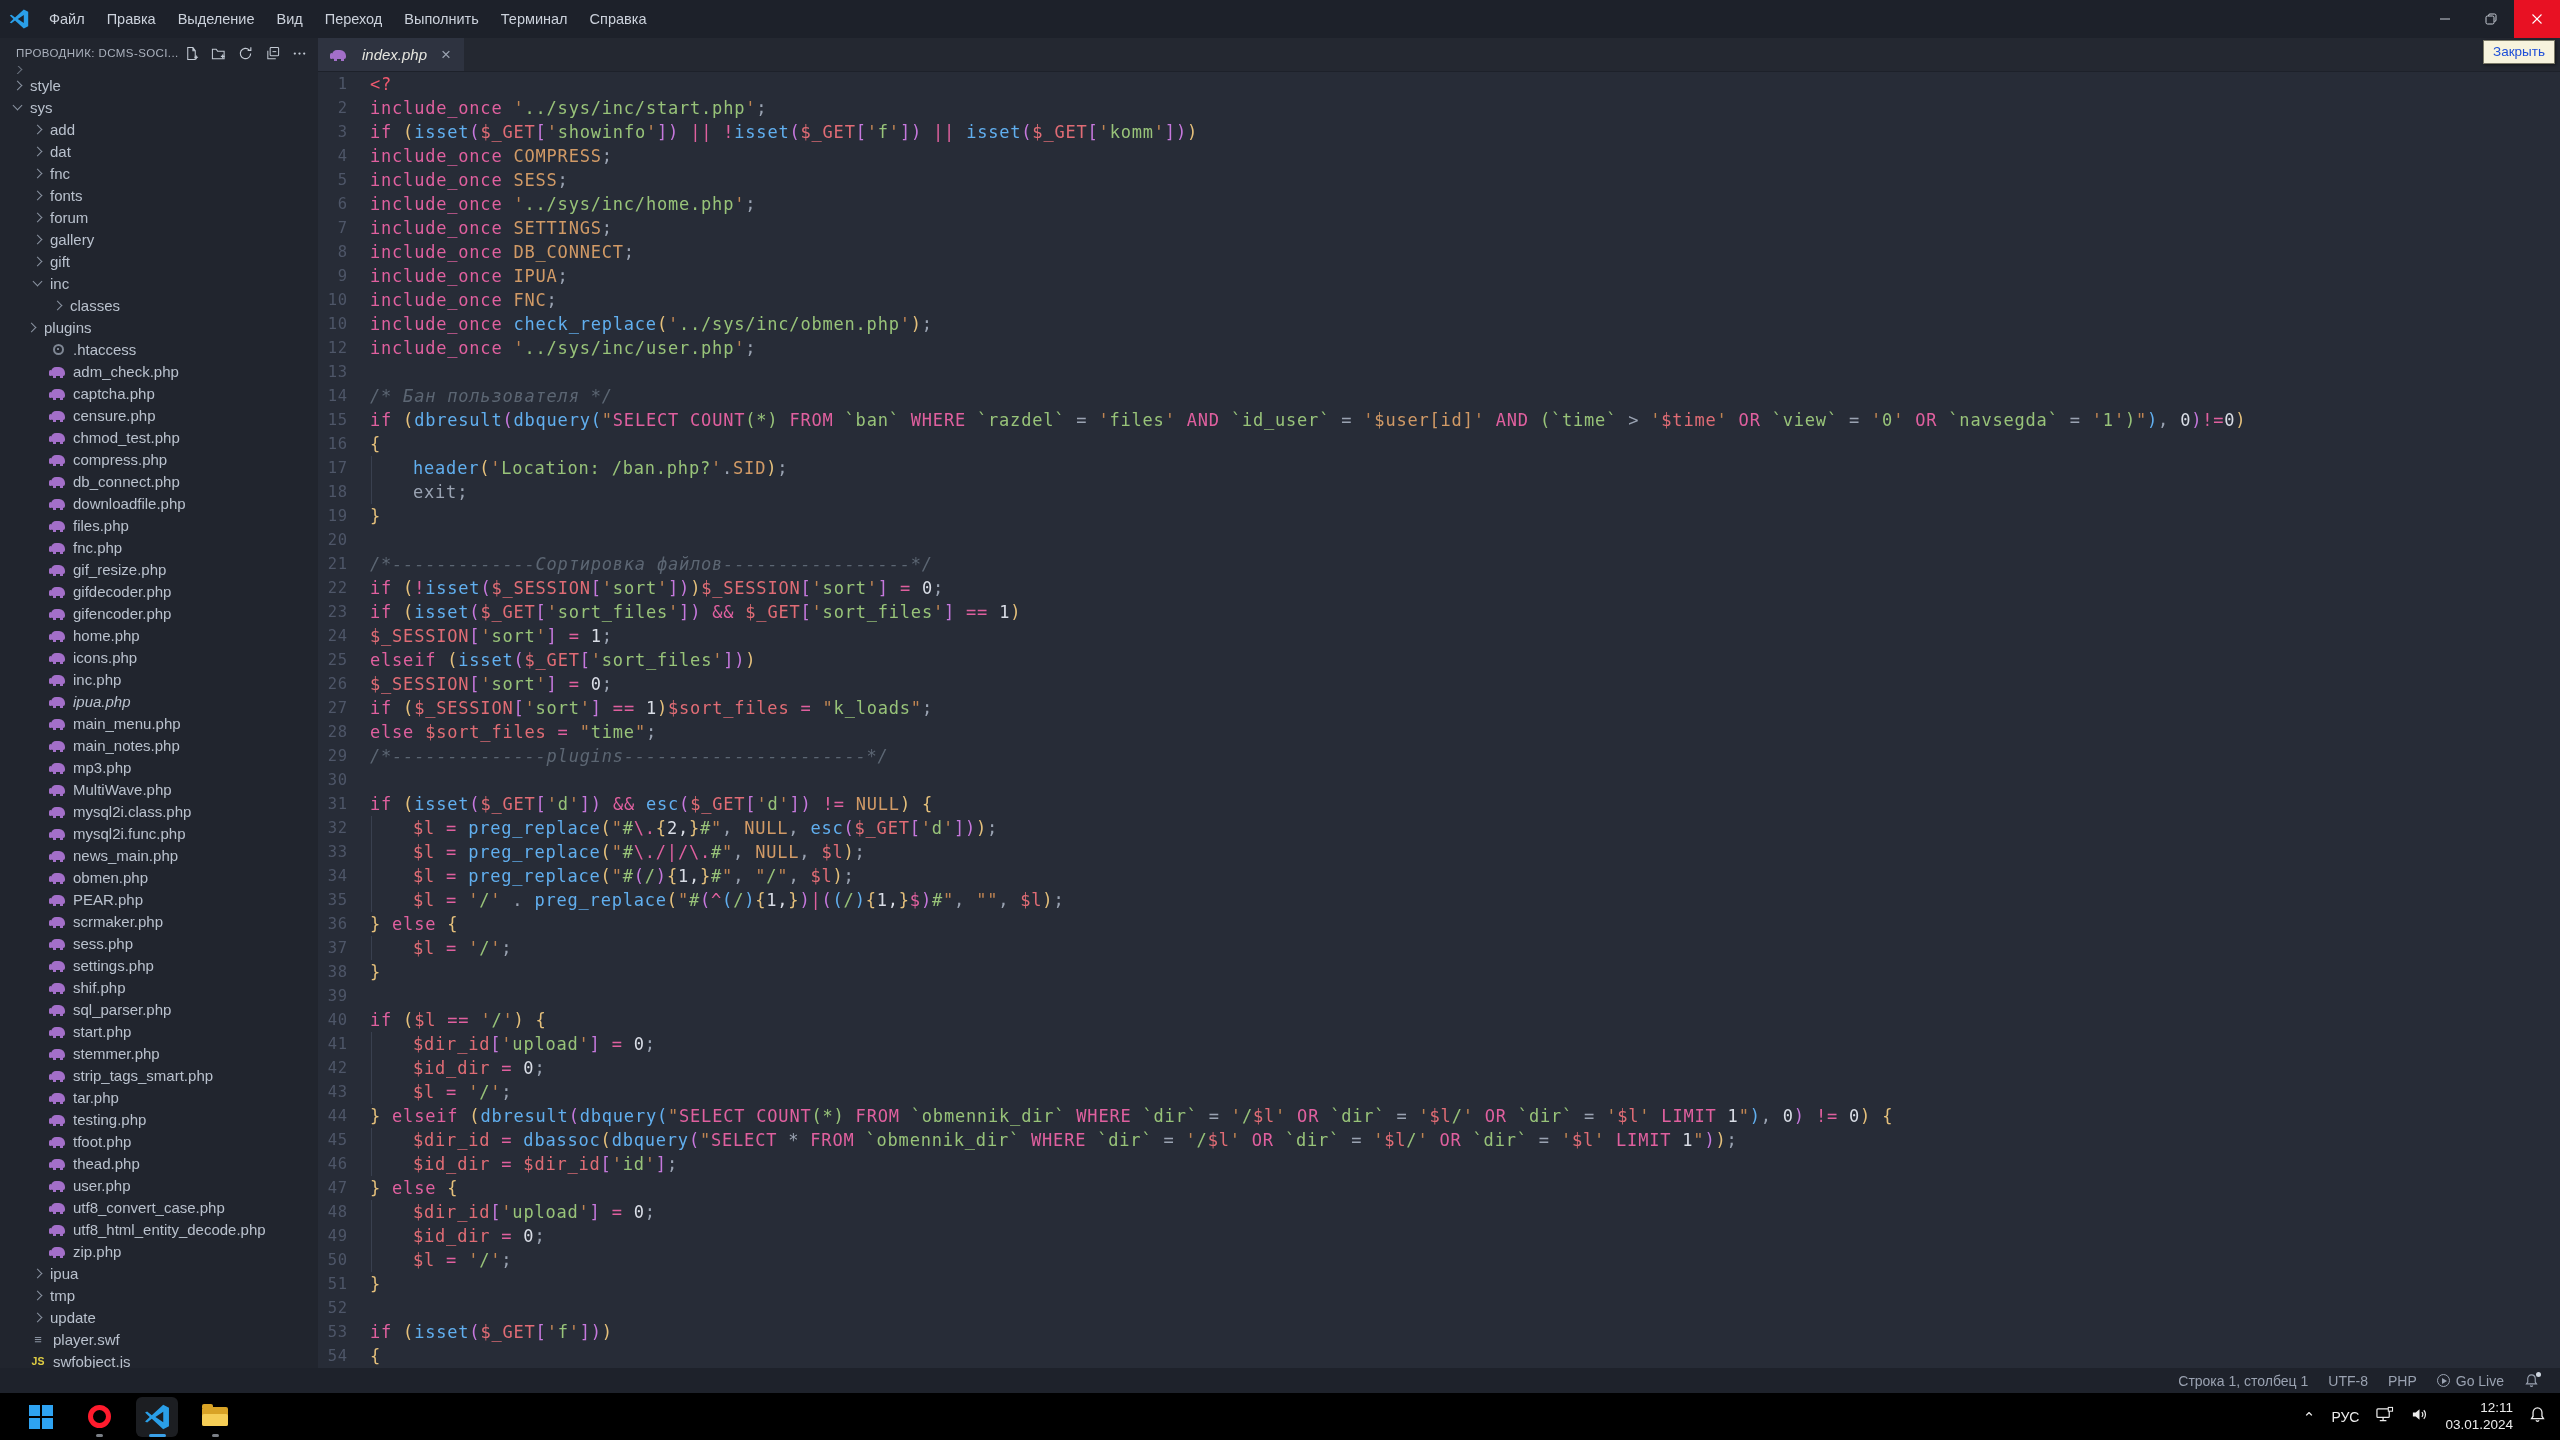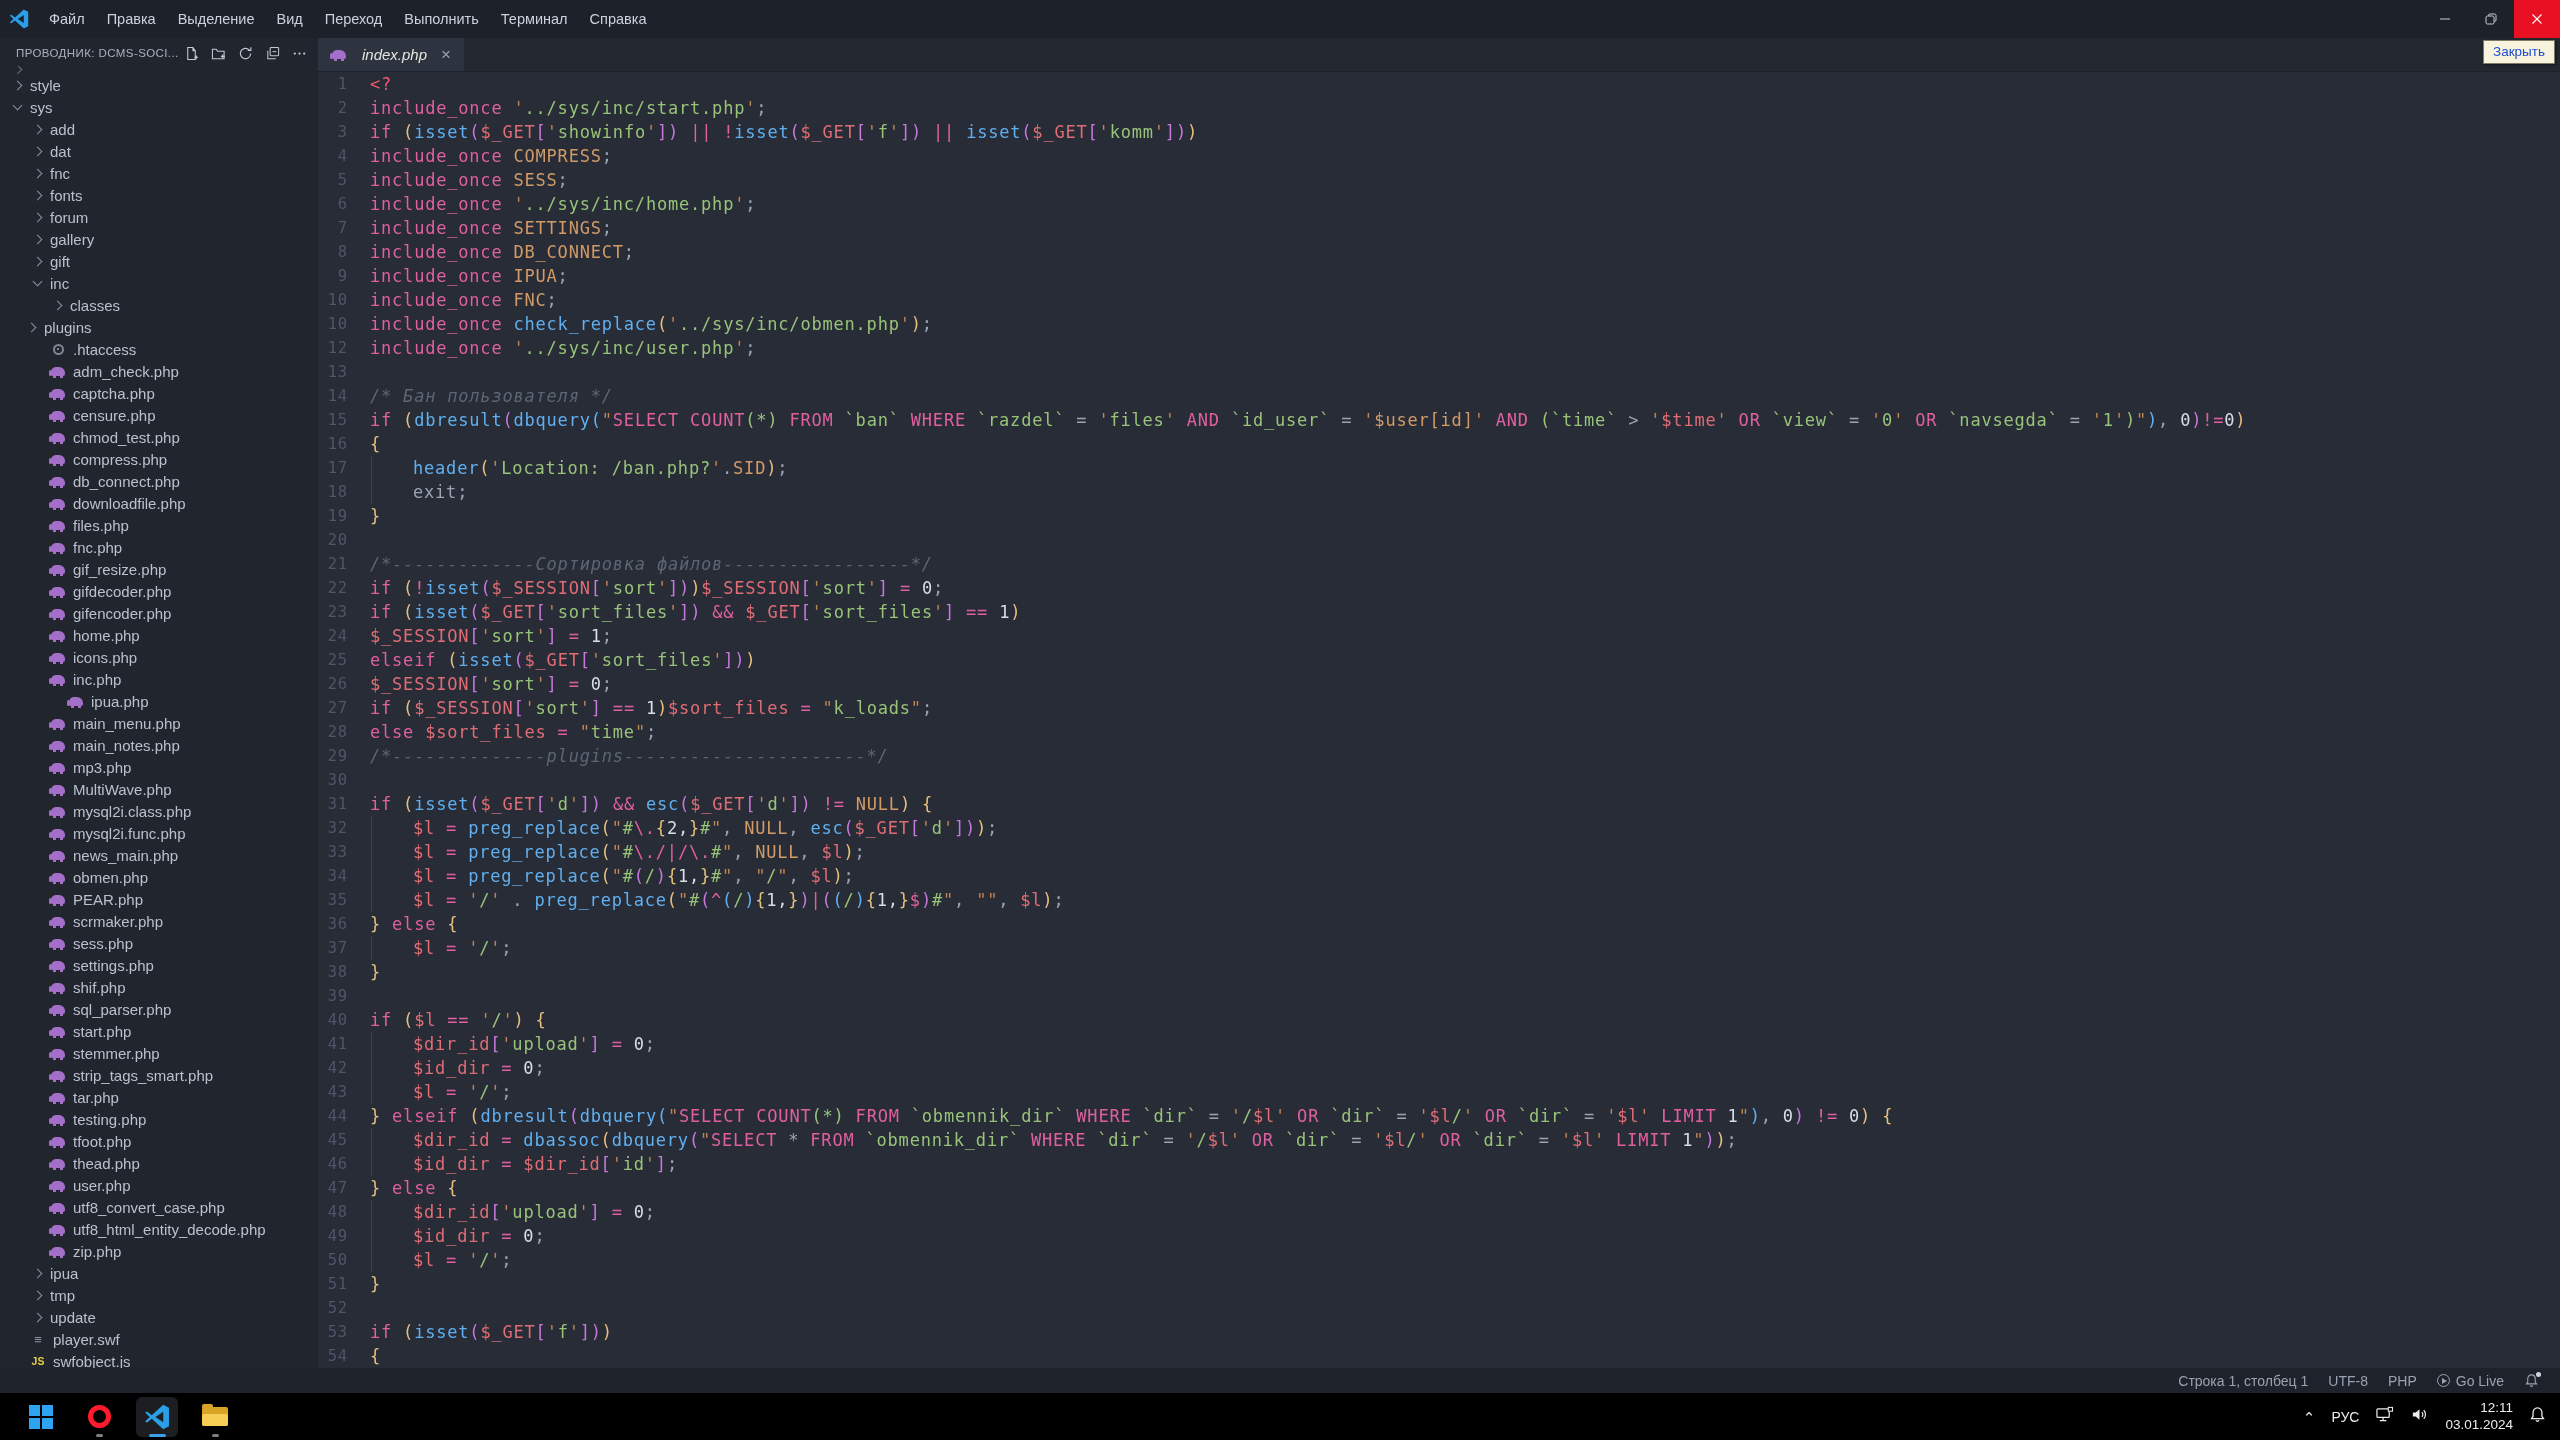--- a/index.html
+++ b/index.html
@@ -316,21 +316,21 @@
               <span class="icon-php"></span>
             </span>
             <span>icons.php</span>
           </div>
           <div class="tree-row" style="padding-left: 50px;">
             <span class="ticon">
               <span class="icon-php"></span>
             </span>
             <span>inc.php</span>
           </div>
-          <div class="tree-row" style="padding-left: 68px;">
+          <div class="tree-row" style="padding-left: 50px; font-style: italic;">
             <span class="ticon">
               <span class="icon-php"></span>
             </span>
             <span>ipua.php</span>
           </div>
           <div class="tree-row" style="padding-left: 50px;">
             <span class="ticon">
               <span class="icon-php"></span>
             </span>
             <span>main_menu.php</span>

